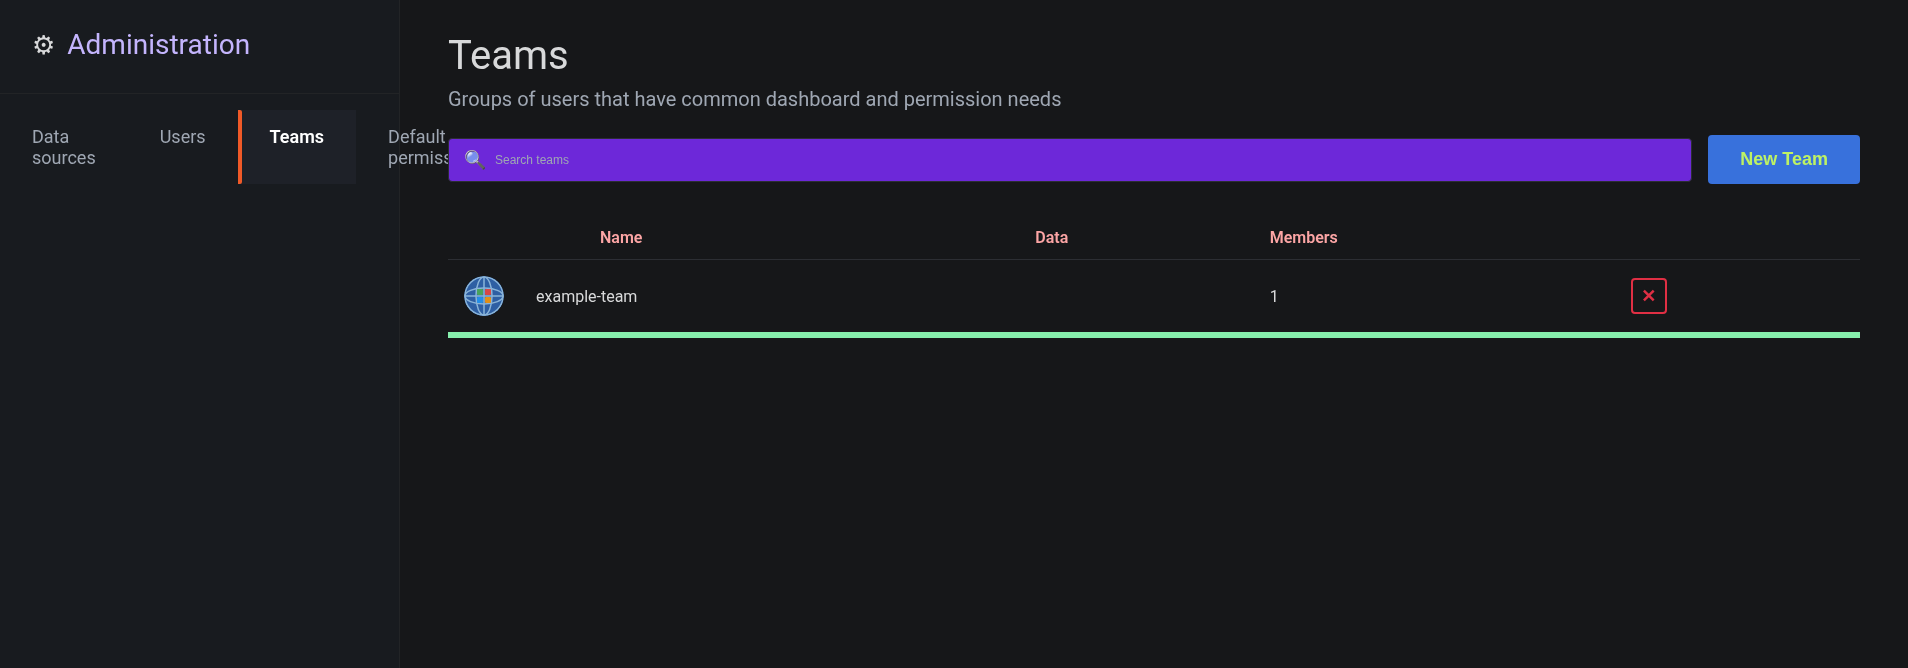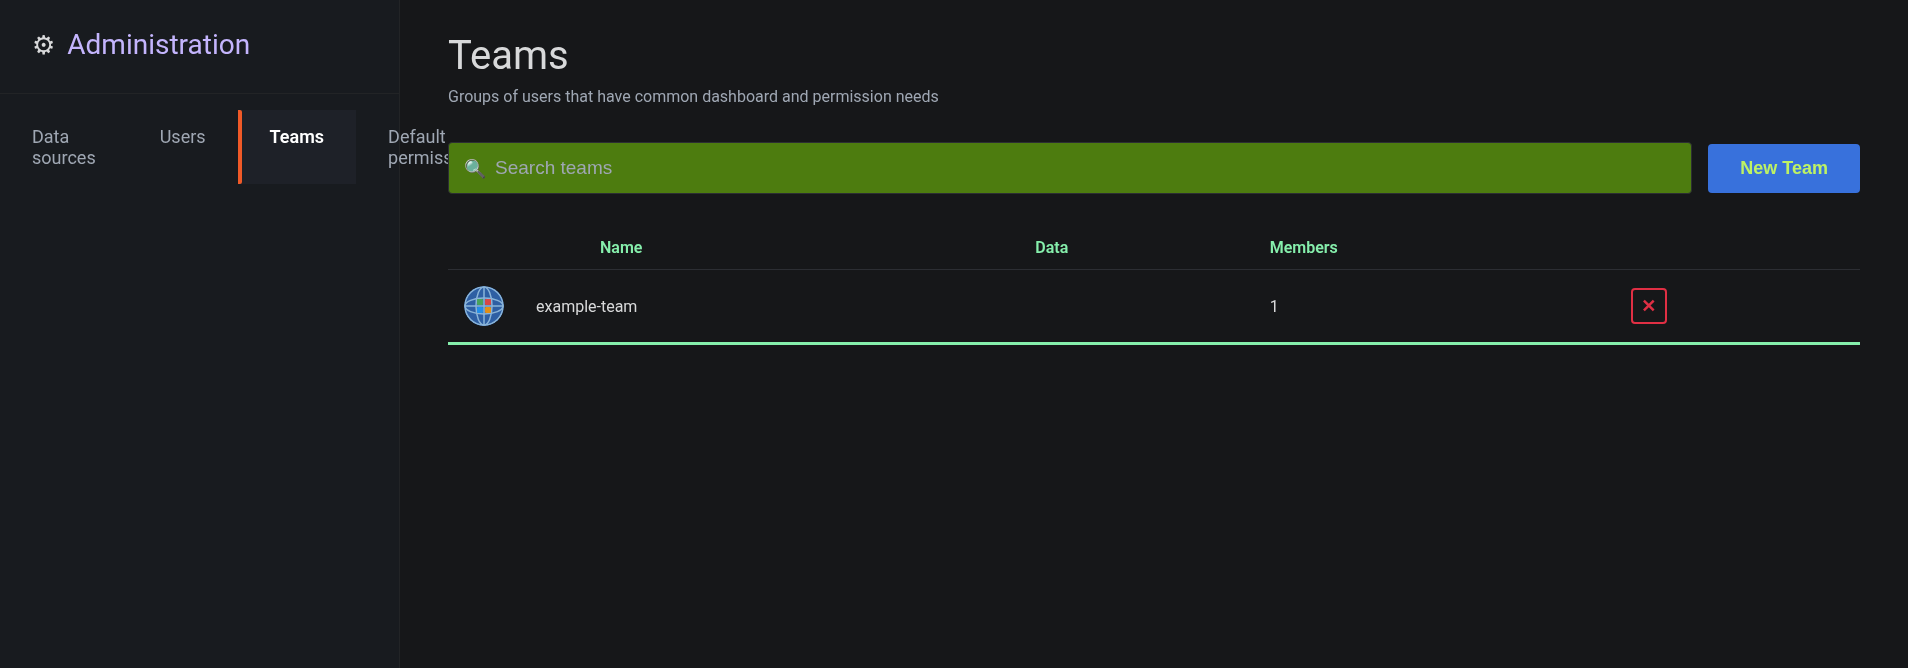--- a/index.html
+++ b/index.html
@@ -87,23 +87,23 @@
     }
 
     .page-title {
       font-size: 40px;
       font-weight: 400;
       color: #d8d9da;
       margin-bottom: 8px;
     }
 
     .page-subtitle {
-      font-size: 16px;
+      font-size: 20px;
       color: #9fa7b3;
-      margin-bottom: 36px;
+      margin-bottom: 24px;
     }
 
     .search-bar-row {
       display: flex;
       align-items: center;
       gap: 16px;
       margin-bottom: 32px;
     }
 
     .search-input-wrapper {
@@ -115,26 +115,26 @@
 
     .search-icon {
       position: absolute;
       left: 16px;
       color: #9fa7b3;
       font-size: 18px;
     }
 
     .search-input {
       width: 100%;
-      background: #4d7c0f;
+      background: #6d28d9;
       border: 1px solid #2c2e33;
       border-radius: 4px;
       padding: 14px 16px 14px 46px;
       color: #d8d9da;
-      font-size: 19px;
+      font-size: 12px;
       outline: none;
     }
 
     .search-input::placeholder {
       color: #9fa7b3;
     }
 
     .new-team-button {
       background: #3871dc;
       color: #bef264;
@@ -156,37 +156,37 @@
 
     .teams-table thead tr {
       border-bottom: 1px solid #2c2e33;
     }
 
     .teams-table th {
       text-align: left;
       padding: 12px 16px;
       font-size: 16px;
       font-weight: 600;
-      color: #86efac;
+      color: #fca5a5;
     }
 
     .teams-table th.col-name {
       padding-left: 80px;
     }
 
     .teams-table th.col-email {
       padding-left: 16px;
     }
 
     .teams-table th.col-members {
       padding-left: 16px;
     }
 
     .teams-table tbody tr {
-      border-bottom: 3px solid #86efac;
+      border-bottom: 6px solid #86efac;
     }
 
     .teams-table td {
       padding: 16px;
       font-size: 16px;
       color: #d8d9da;
       vertical-align: middle;
     }
 
     .team-avatar-cell {

